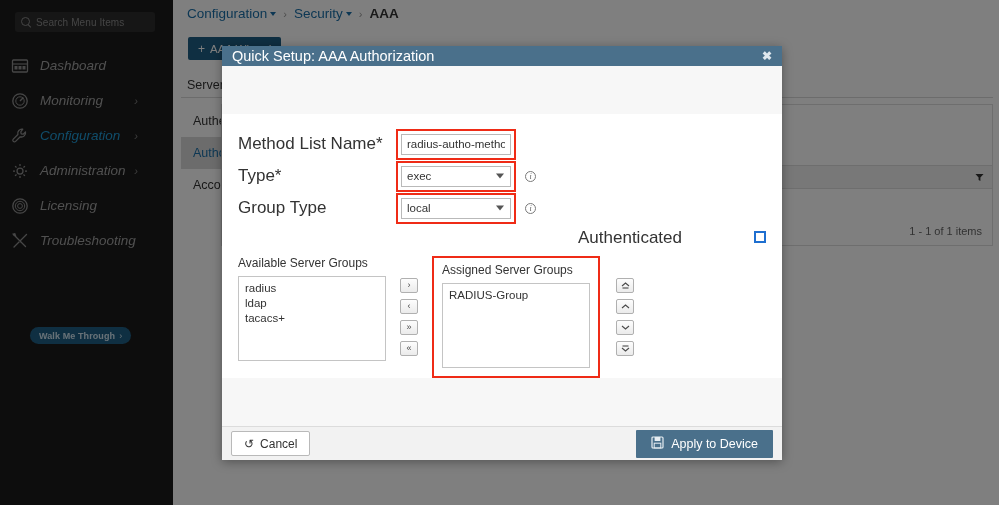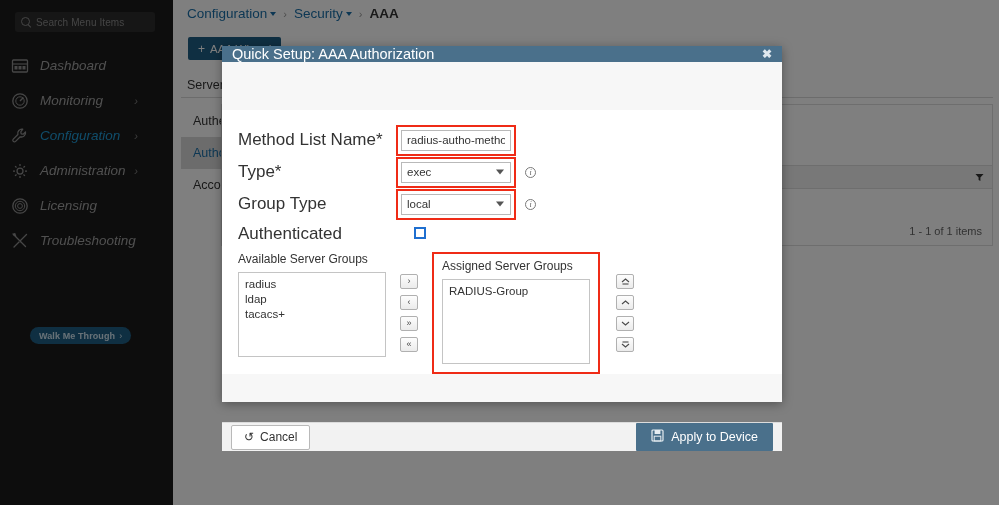--- a/index.html
+++ b/index.html
@@ -170,21 +170,21 @@
   #dim {
     position: absolute; left: 0; top: 0;
     width: 999px; height: 505px;
     background: rgba(0,0,0,.5);
     z-index: 20;
   }
 
   
   #modal {
     position: absolute; left: 222px; top: 46px;
-    width: 560px; height: 356px;
+    width: 560px; height: 414px;
     background: #f7f7f7;
     z-index: 30;
     box-shadow: 0 2px 10px rgba(0,0,0,.35);
     display: flex; flex-direction: column; gap: 48px;
   }
   .m-title {
     height: 27px; background: #4a708b;
     display: flex; align-items: center;
     padding: 0 10px;
     color: #ffffff; font-size: 14.5px;
@@ -507,21 +507,21 @@
         <div class="flabel">Group Type</div>
         <span class="redbox">
           <span class="tselect">
             <span>local</span>
             <i class="caret"></i>
           </span>
         </span>
         <span class="infoi">i</span>
       </div>
 
-      <div class="frow" style="height:28px;">
+      <div class="frow" style="height:28px;justify-content:flex-end;">
         <div class="flabel">Authenticated</div>
         <span style="display:inline-block;padding-left:18px;">
           <span class="chk"></span>
         </span>
       </div>
 
       <div class="dual">
 
         <div class="dual-col">
           <div class="dual-label">Available Server Groups</div>

